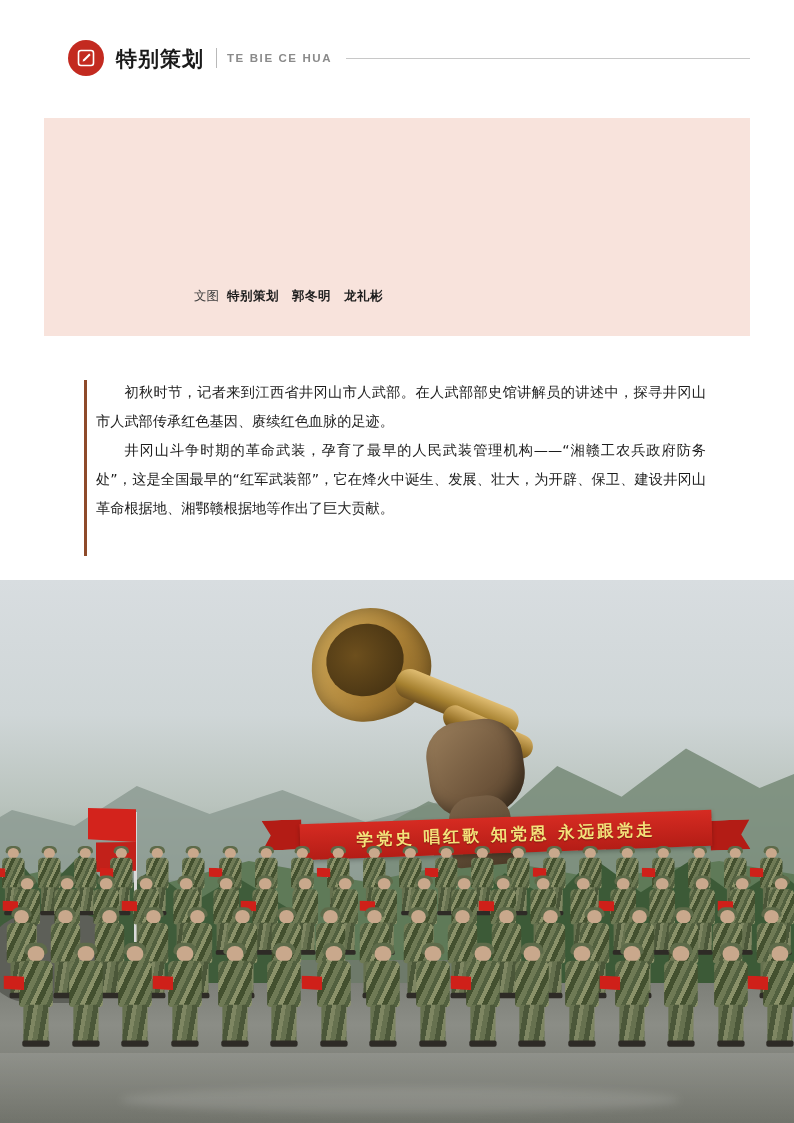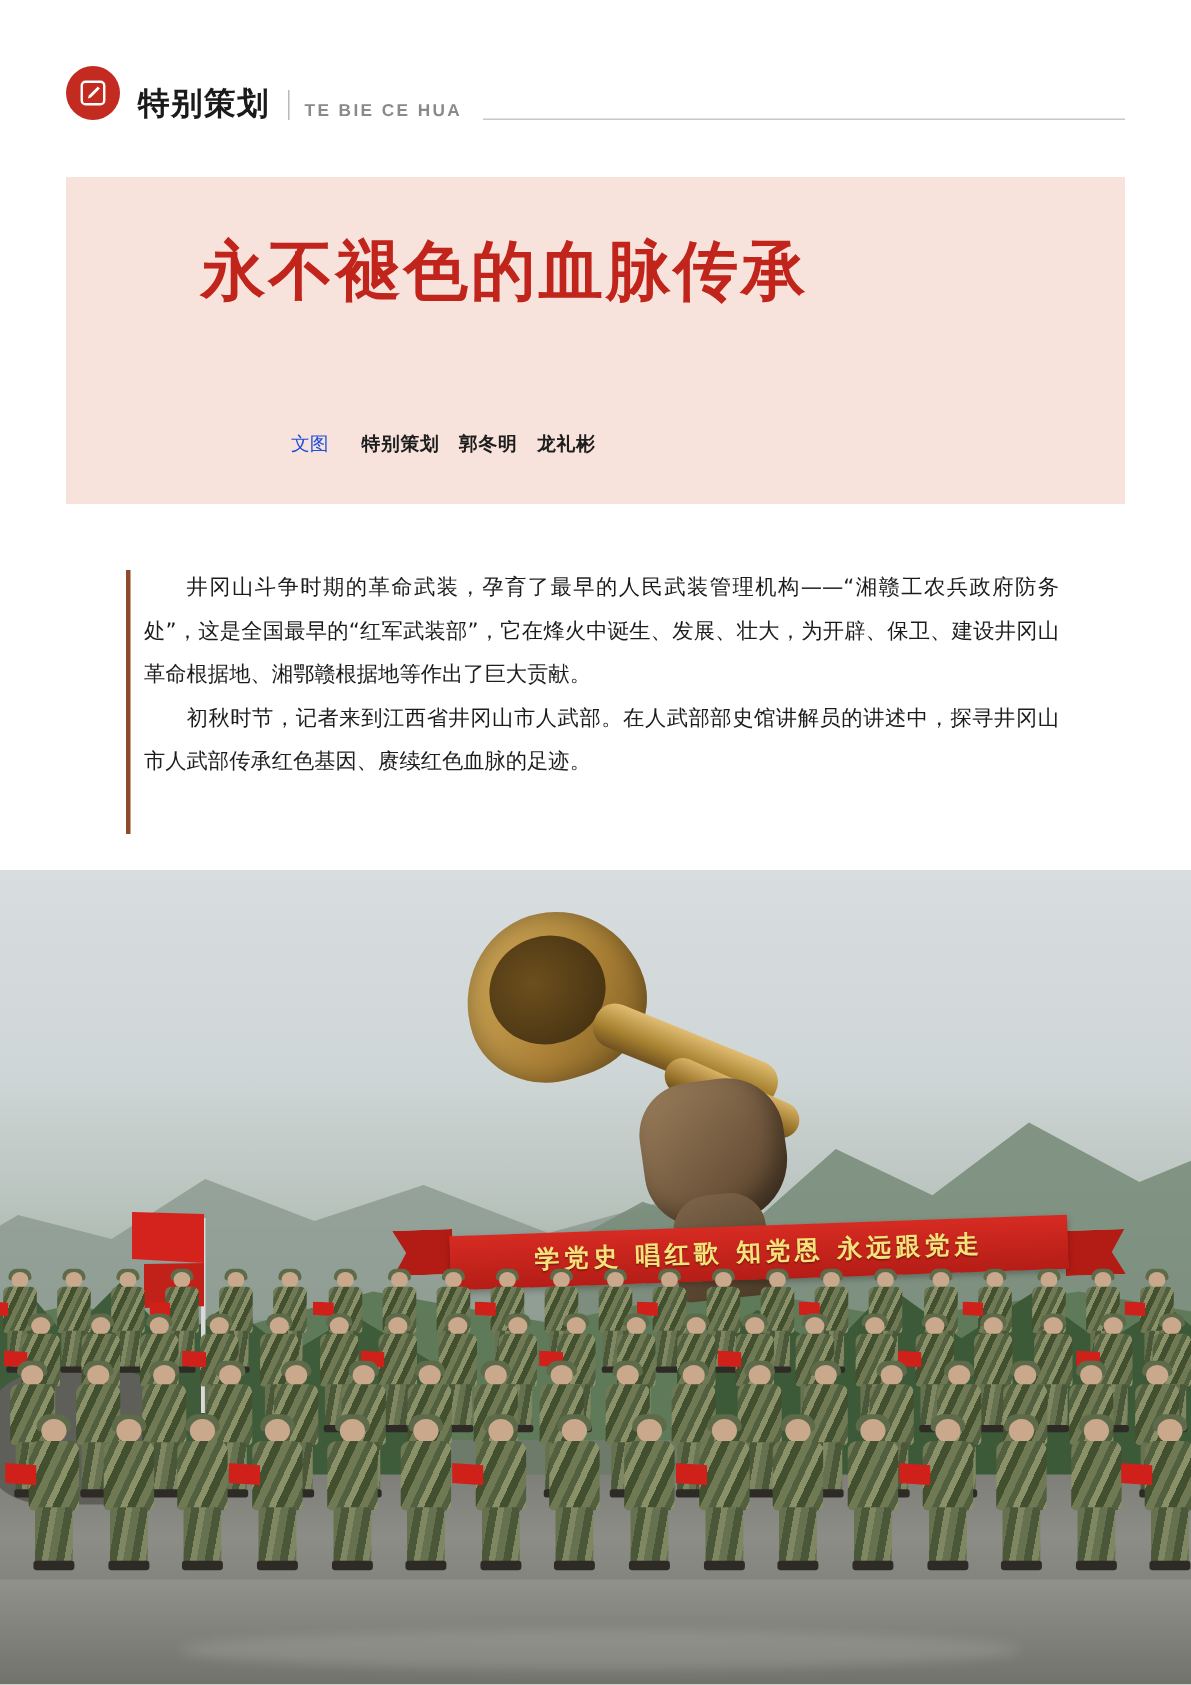--- a/index.html
+++ b/index.html
@@ -12,25 +12,25 @@
     background: #ffffff;
     font-family: "Liberation Sans", sans-serif;
     overflow: hidden;
     position: relative;
   }
 
   
   .header {
     position: absolute;
     top: 36px;
-    left: 44px;
+    left: 68px;
     right: 44px;
     height: 44px;
     display: flex;
-    align-items: flex-end;
+    align-items: center;
   }
   .header-badge {
     width: 36px;
     height: 36px;
     border-radius: 50%;
     background: #c32a20;
     display: flex;
     align-items: center;
     justify-content: center;
     flex: 0 0 auto;
@@ -97,21 +97,21 @@
   .byline {
     position: absolute;
     top: 170px;
     left: 150px;
     font-size: 12.5px;
     color: #333;
     font-family: "DejaVu Sans", "Liberation Sans", sans-serif;
     display: flex;
     align-items: baseline;
   }
-  .byline-label { color: #1d4ed8; margin-right: 22px; }
+  .byline-label { color: #404040; margin-right: 8px; }
   .byline-names { font-weight: bold; color: #1d1d1d; letter-spacing: 0.5px; }
 
   
   .body-wrap {
     position: absolute;
     top: 378px;
     left: 96px;
     width: 610px;
   }
   .body-bar {
@@ -336,31 +336,30 @@
       <path d="M13.2 5.6 L14.6 7.0 L8.6 13.0 L6.6 13.6 L7.2 11.6 Z" fill="#ffffff"></path>
     </svg>
   </div>
   <div class="header-title">特别策划</div>
   <div class="header-divider"></div>
   <div class="header-pinyin">TE BIE CE HUA</div>
   <div class="header-rule"></div>
 </div>
 
 <div class="title-block">
-  <div class="main-title">永不褪色的血脉传承</div>
   <div class="byline">
     <span class="byline-label">文图</span>
     <span class="byline-names">特别策划　郭冬明　龙礼彬</span>
   </div>
 </div>
 
 <div class="body-wrap">
   <div class="body-bar"></div>
+  <p class="body-p">初秋时节，记者来到江西省井冈山市人武部。在人武部部史馆讲解员的讲述中，探寻井冈山市人武部传承红色基因、赓续红色血脉的足迹。</p>
   <p class="body-p">井冈山斗争时期的革命武装，孕育了最早的人民武装管理机构——“湘赣工农兵政府防务处”，这是全国最早的“红军武装部”，它在烽火中诞生、发展、壮大，为开辟、保卫、建设井冈山革命根据地、湘鄂赣根据地等作出了巨大贡献。</p>
-  <p class="body-p">初秋时节，记者来到江西省井冈山市人武部。在人武部部史馆讲解员的讲述中，探寻井冈山市人武部传承红色基因、赓续红色血脉的足迹。</p>
 </div>
 
 <div class="photo">
   <div class="sky"></div>
   <div class="mtn-far"></div>
   <div class="mtn-right"></div>
   <div class="hill-mid"></div>
   <div class="trees-left"></div>
   <div class="trees-right"></div>
   <div class="ground"></div>

